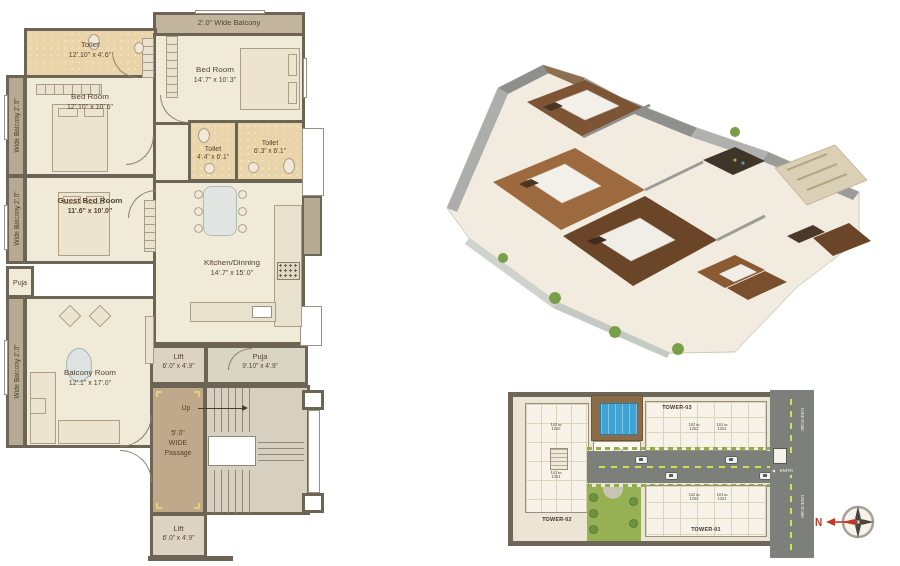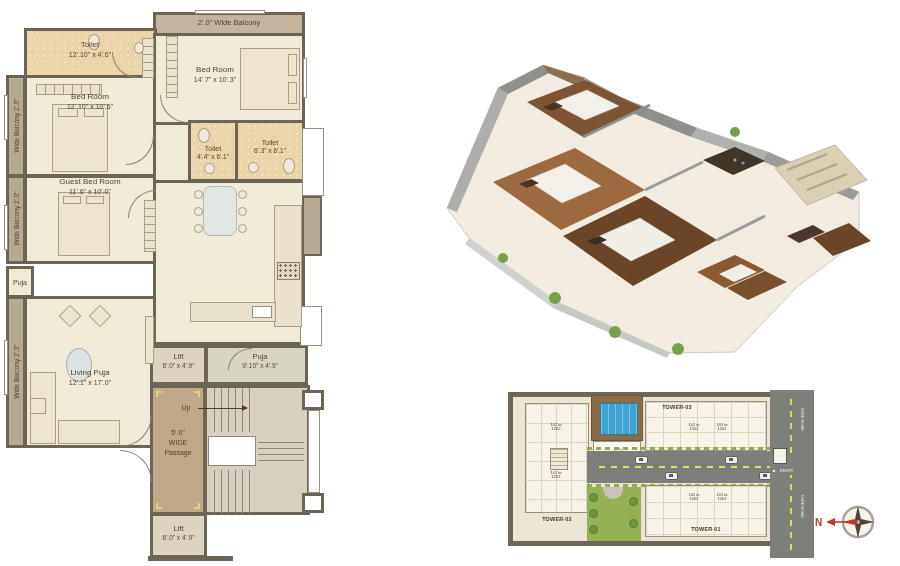--- a/index.html
+++ b/index.html
@@ -164,27 +164,31 @@
     <span class="dims">12'.10" x 10'.6"</span>
   </div>
   <div class="lbl" style="left:189px;top:144px;width:48px;font-size:7px;">
     <span>Toilet</span>
     <span class="dims" style="font-size:6.5px;">4'.4" x 6'.1"</span>
   </div>
   <div class="lbl" style="left:238px;top:138px;width:64px;font-size:7px;">
     <span>Toilet</span>
     <span class="dims" style="font-size:6.5px;">6'.3" x 6'.1"</span>
   </div>
-  <div class="lbl" style="left:35px;top:177px;width:110px;">
+  <div class="lbl" style="left:35px;top:196px;width:110px;font-weight:bold;">
     <span>Guest Bed Room</span>
     <span class="dims">11'.6" x 10'.0"</span>
   </div>
+  <div class="lbl" style="left:172px;top:258px;width:120px;">
+    <span>Kitchen/Dinning</span>
+    <span class="dims">14'.7" x 15'.0"</span>
+  </div>
   <div class="lbl" style="left:8px;top:278px;width:24px;font-size:7px;">Puja</div>
   <div class="lbl" style="left:35px;top:368px;width:110px;">
-    <span>Living Puja</span>
+    <span>Balcony Room</span>
     <span class="dims">12'.1" x 17'.0"</span>
   </div>
   <div class="lbl" style="left:150px;top:352px;width:57px;font-size:7.5px;">
     <span>Lift</span>
     <span class="dims" style="font-size:6.5px;">6'.0" x 4'.9"</span>
   </div>
   <div class="lbl" style="left:215px;top:352px;width:90px;font-size:7.5px;">
     <span>Puja</span>
     <span class="dims" style="font-size:6.5px;">9'.10" x 4'.9"</span>
   </div>

